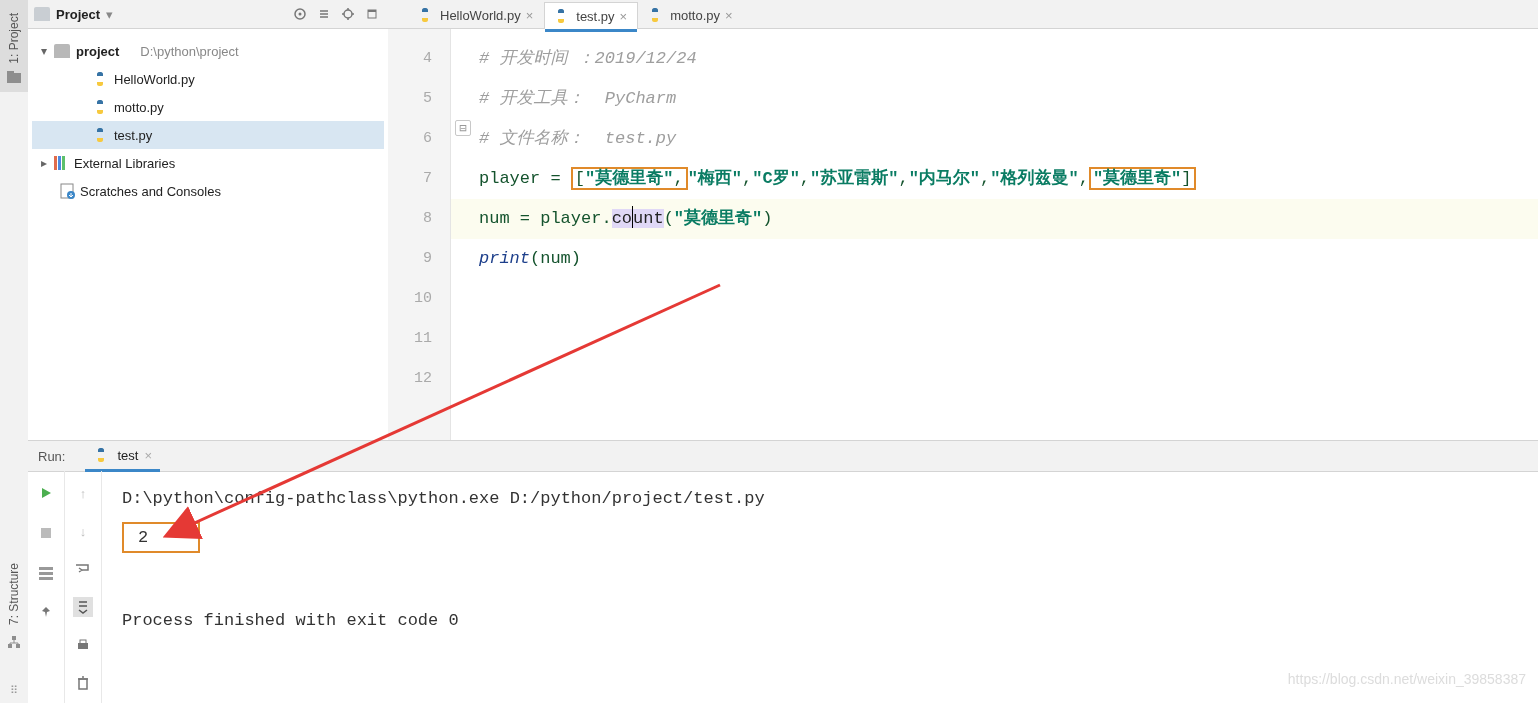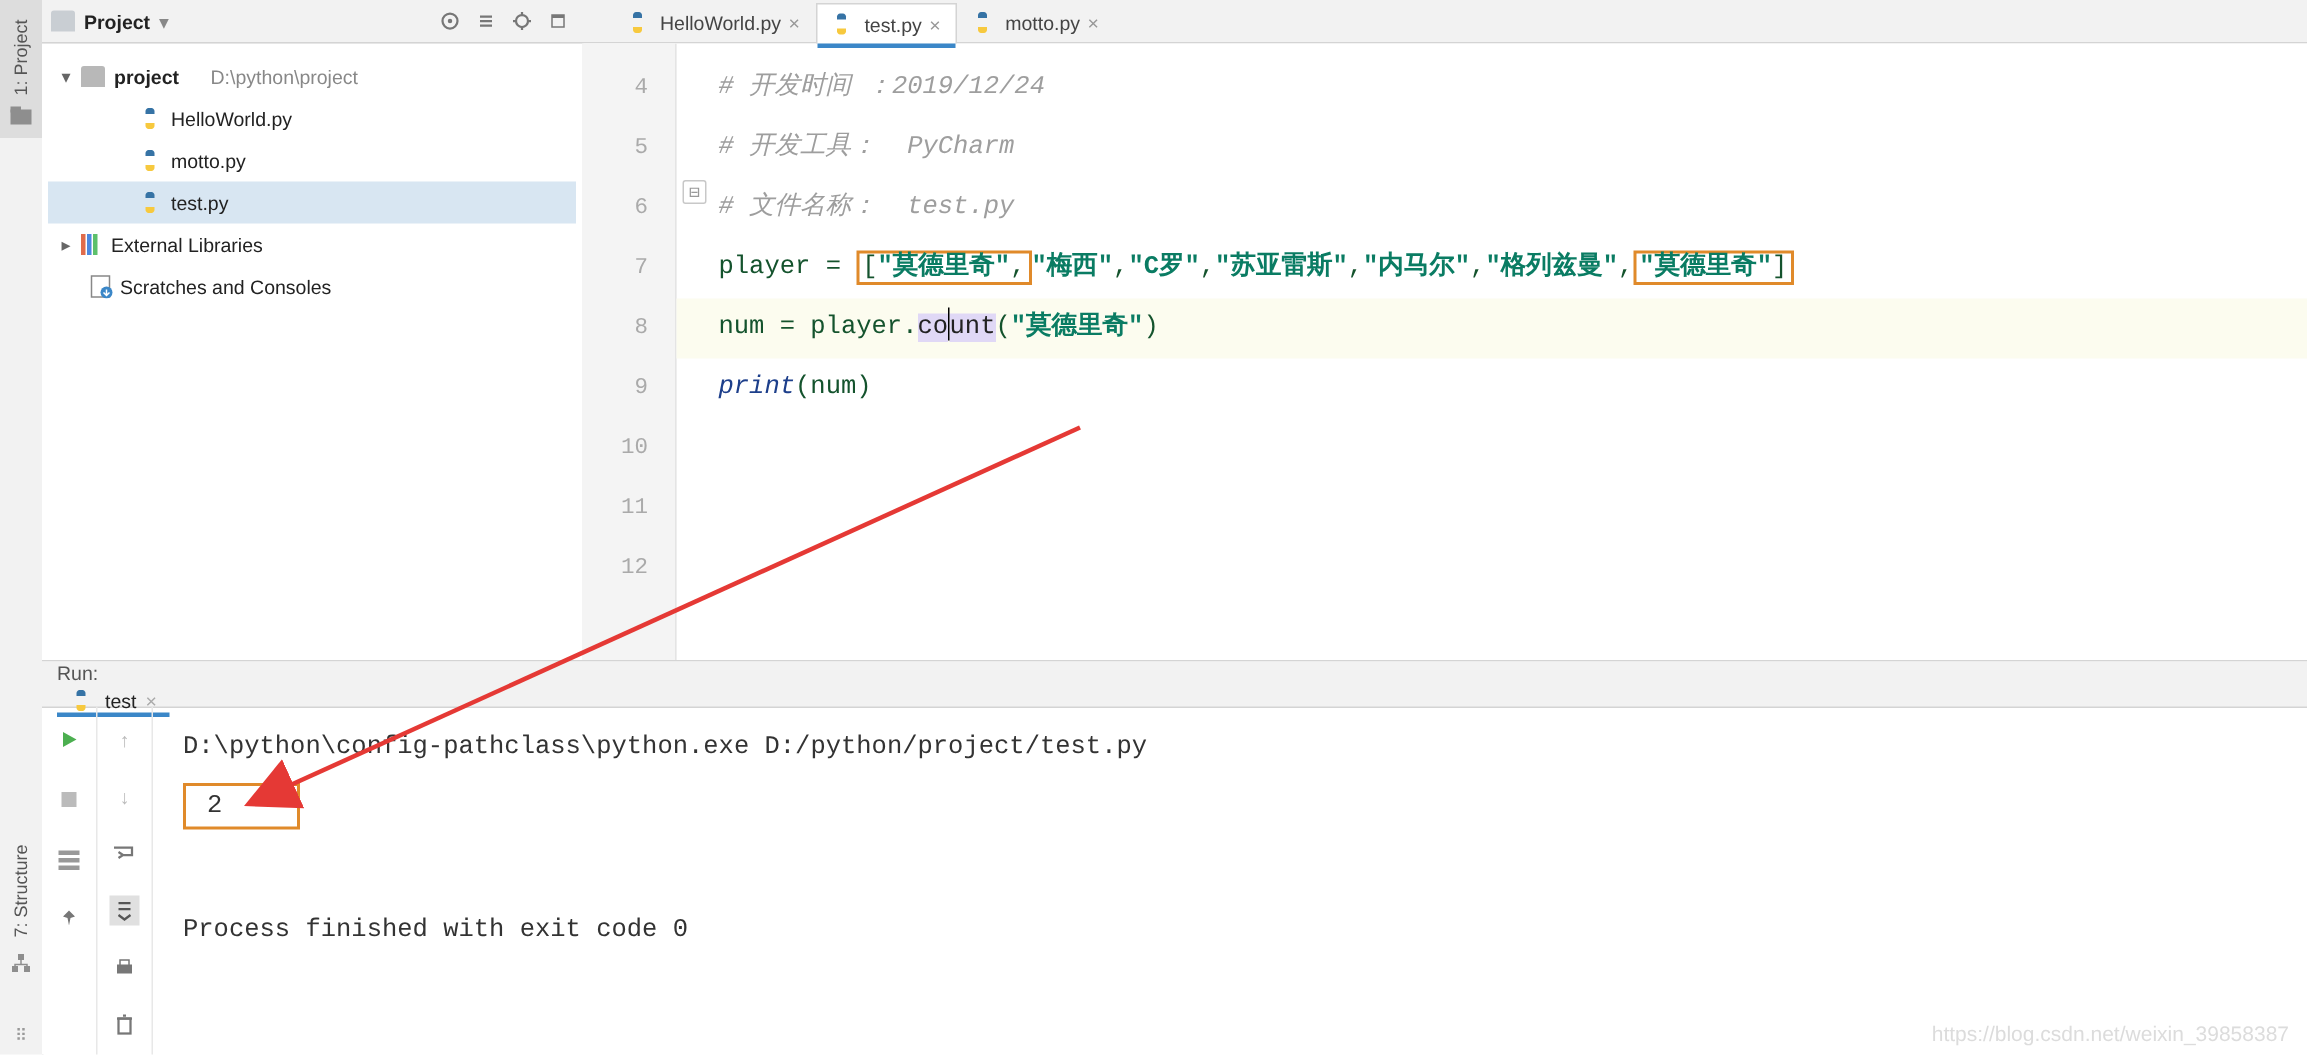--- a/index.html
+++ b/index.html
@@ -112,21 +112,21 @@
     color:#999; font-size:12px; background:#fff;
   }
 
   
   .run-panel {
     position:absolute; left:28px; right:0; top:440px; bottom:0;
     border-top:1px solid #d4d4d4; background:#fff;
   }
   .run-head {
     height:30px; background:#f2f2f2; border-bottom:1px solid #d4d4d4;
-    display:flex; align-items:flex-start; padding:0 10px; gap:3px;flex-direction:column;
+    display:flex; align-items:center; padding:0 10px; gap:20px;
   }
   .run-head .label { color:#555;}
   .run-tab {
     display:flex; align-items:center; gap:6px; padding:0 8px; height:28px;
     border-bottom:3px solid #3b87c8; margin-bottom:-1px;
   }
   .run-body { position:absolute; left:0; right:0; top:30px; bottom:0; display:flex;}
   .run-bar1 { width:36px; border-right:1px solid #e8e8e8; display:flex; flex-direction:column; align-items:center; padding-top:12px; gap:20px;}
   .run-bar2 { width:36px; border-right:1px solid #e8e8e8; display:flex; flex-direction:column; align-items:center; padding-top:12px; gap:18px;}
   .tool-ico { width:20px; height:20px; color:#777; cursor:pointer; display:flex; align-items:center; justify-content:center;}
@@ -134,21 +134,21 @@
     flex:1; font-family:Consolas,"Courier New",monospace; font-size:17px;
     padding:18px 20px; color:#333; position:relative;
   }
   .console .cmdline { color:#333;}
   .console .output {
     display:inline-block; border:2px solid #e08a2a; padding:4px 50px 4px 14px;
     margin-top:14px;
   }
   .console .exitmsg { margin-top:58px;}
   .watermark {
-    position:absolute; right:12px; bottom:6px; color:#dcdcdc; font-size:14px;
+    position:absolute; right:12px; bottom:16px; color:#dcdcdc; font-size:14px;
     font-family:Arial,sans-serif;
   }
   
   .arrow-svg { position:absolute; left:160px; top:275px; pointer-events:none;}
 </style>
 </head>
 <body>
 
 <div class="left-strip">
   <div class="cell" style="height:92px; background:#ddd;">

